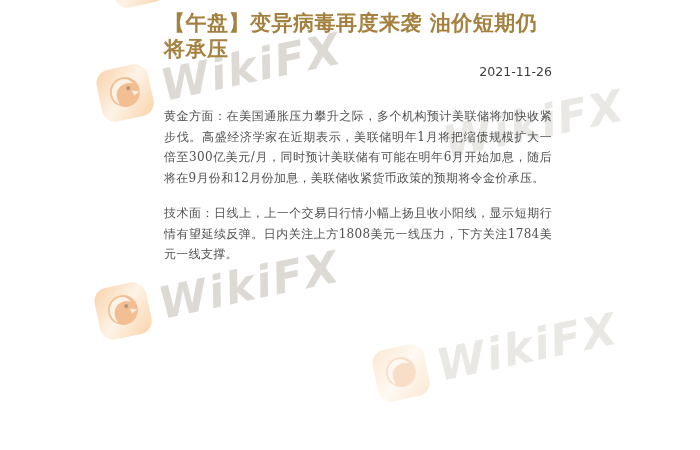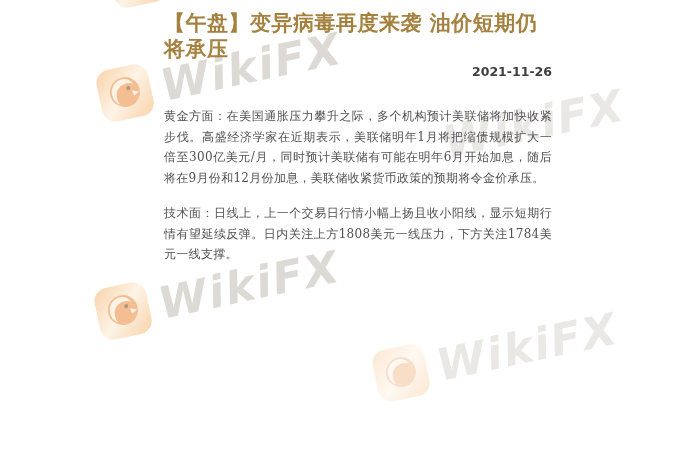--- a/index.html
+++ b/index.html
@@ -56,21 +56,20 @@
     letter-spacing: 0.5px;
     color: #A5813F;
   }
   .date {
     margin: 2px 0 26px 0;
     text-align: right;
     font-family: "DejaVu Sans", sans-serif;
     font-size: 12.5px;
     line-height: 16px;
     color: #3E3E3E;
-    font-weight: bold;
   }
   .body-text p {
     margin: 0 0 15px 0;
     font-family: "DejaVu Serif", serif;
     font-size: 12px;
     line-height: 20.5px;
     letter-spacing: 0.3px;
     text-align: justify;
     color: #515153;
   }

